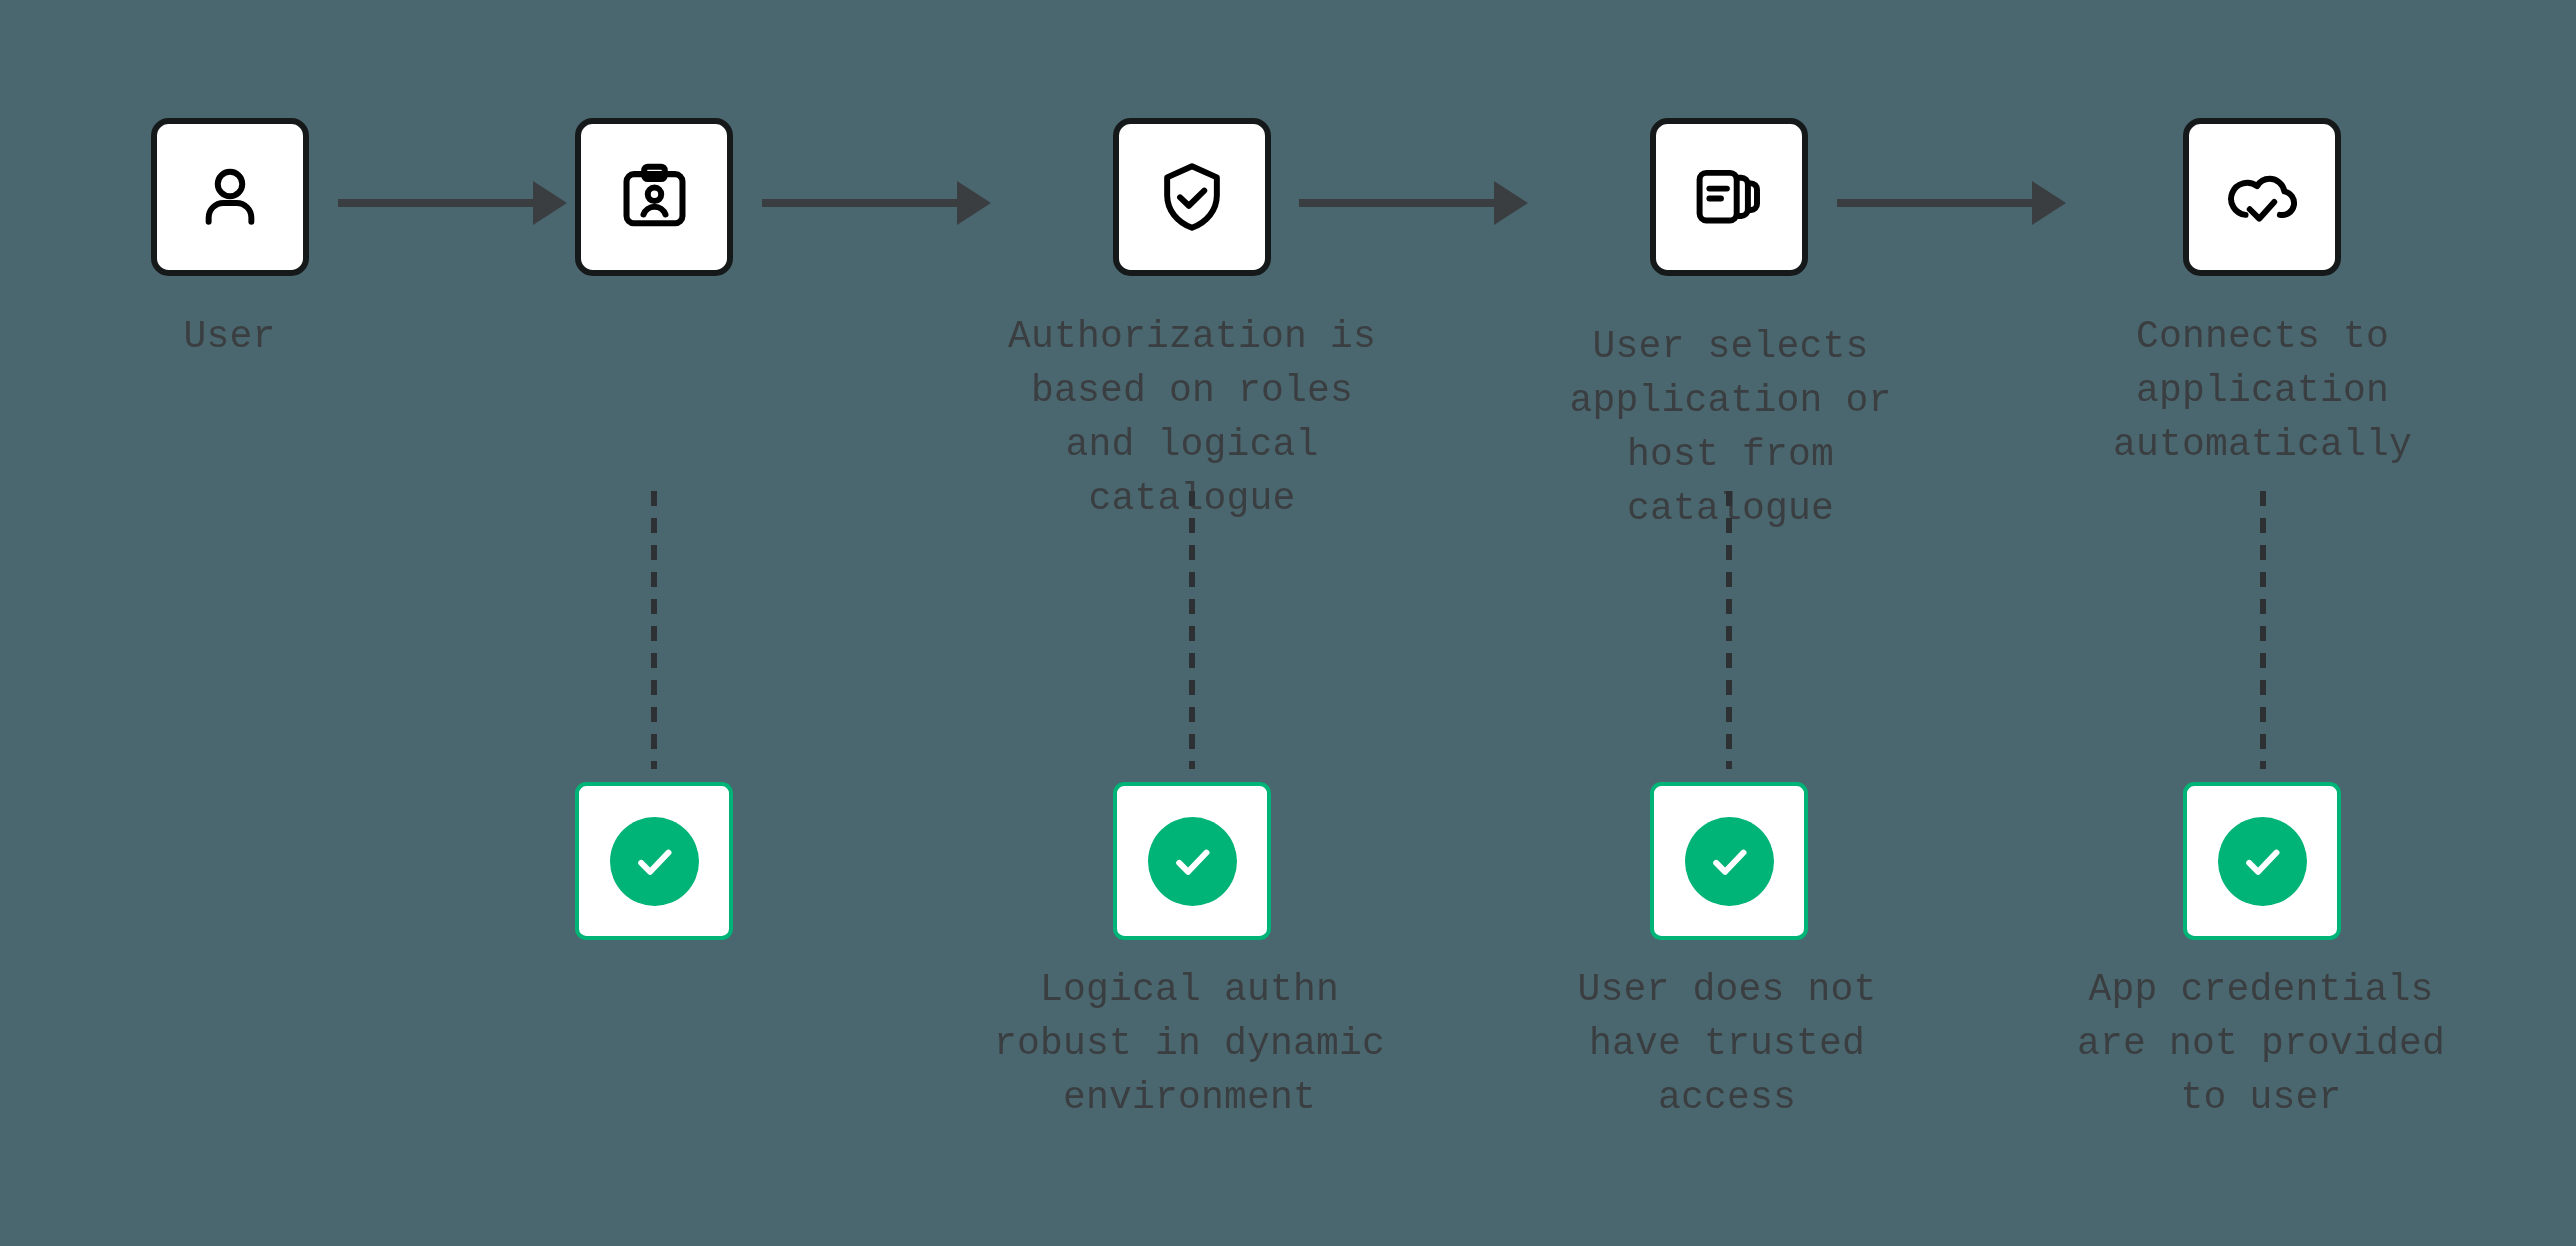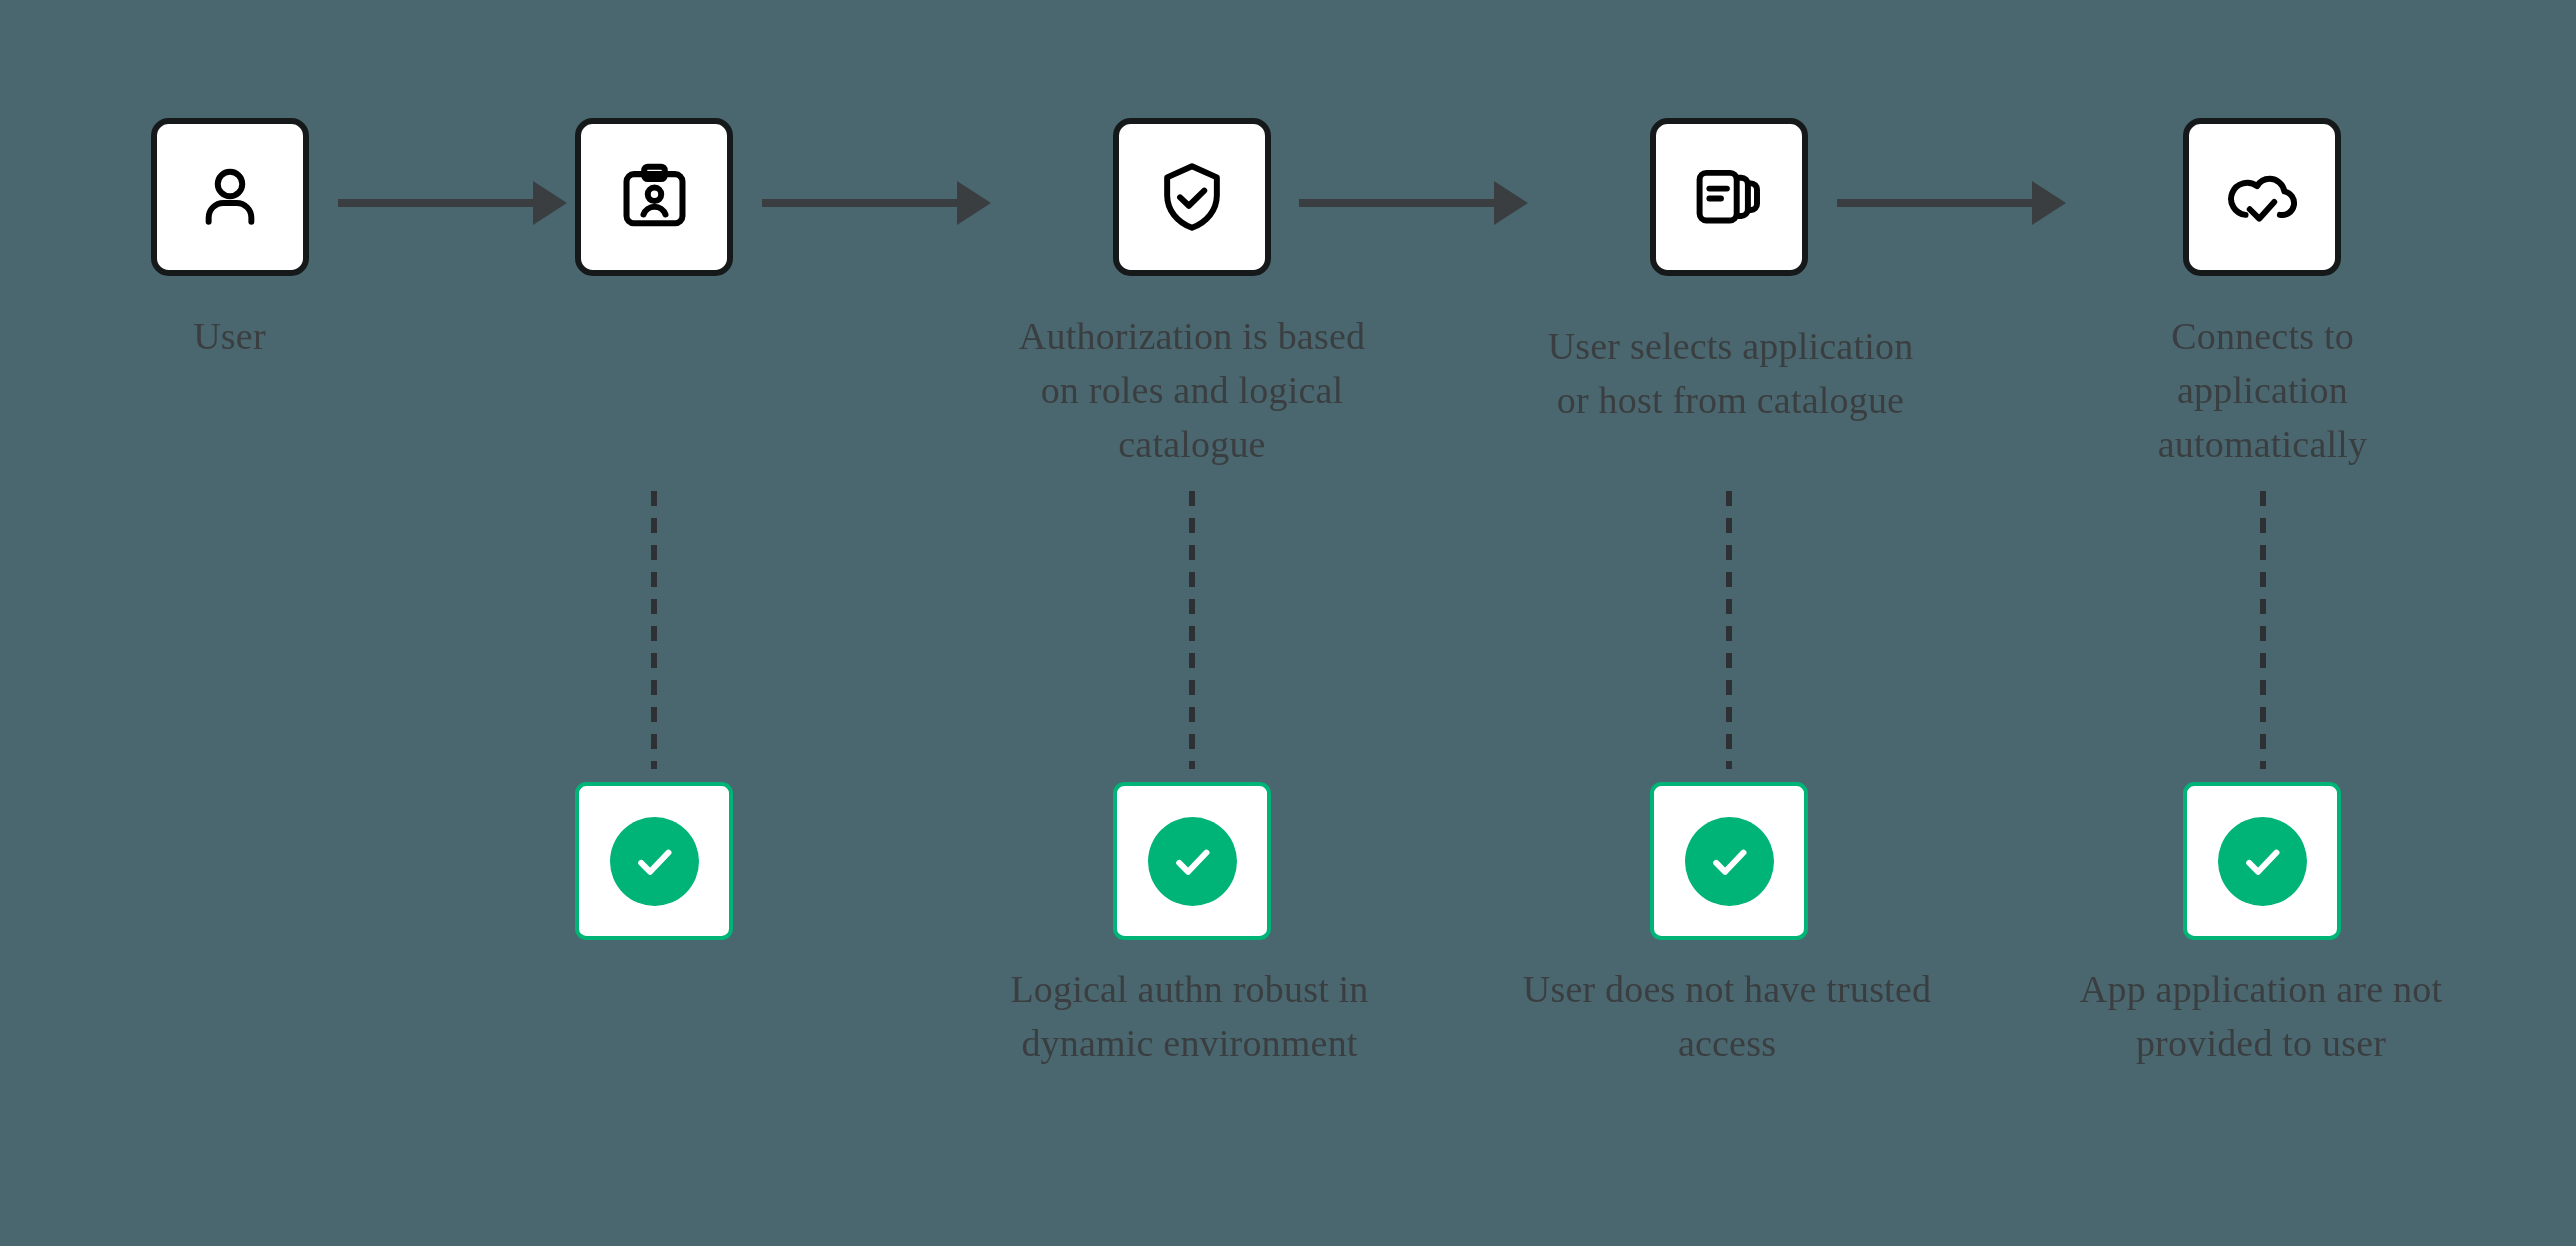--- a/index.html
+++ b/index.html
@@ -6,21 +6,21 @@
   html, body {
     margin: 0;
     padding: 0;
     background: #4a676f;
   }
   #stage {
     position: relative;
     width: 2576px;
     height: 1246px;
     background: #4a676f;
-    font-family: Liberation Serif, serif;
+    font-family: Liberation Mono, monospace;
     overflow: hidden;
   }
 
   
   .tile {
     position: absolute;
     width: 158px;
     height: 158px;
     background: #ffffff;
     border: 6.4px solid #16191a;
@@ -213,16 +213,16 @@
   </div>
   <div class="caption" style="left:1521px; top:963px; width:412px;">User does not have trusted access</div>
 
   <div class="tile-ok" style="left:2183px; top:782px;">
     <div class="ok-circle">
       <svg width="55" height="55" viewBox="0 0 24 24" fill="none" stroke="#ffffff" stroke-width="2.6" stroke-linecap="round" stroke-linejoin="round">
         <path d="M6.2 12.6l3.9 3.9 8-8.4"></path>
       </svg>
     </div>
   </div>
-  <div class="caption" style="left:2058px; top:963px; width:406px;">App application are not provided to user</div>
+  <div class="caption" style="left:2058px; top:963px; width:406px;">App credentials are not provided to user</div>
 
 </div>
 
 
 </body></html>

